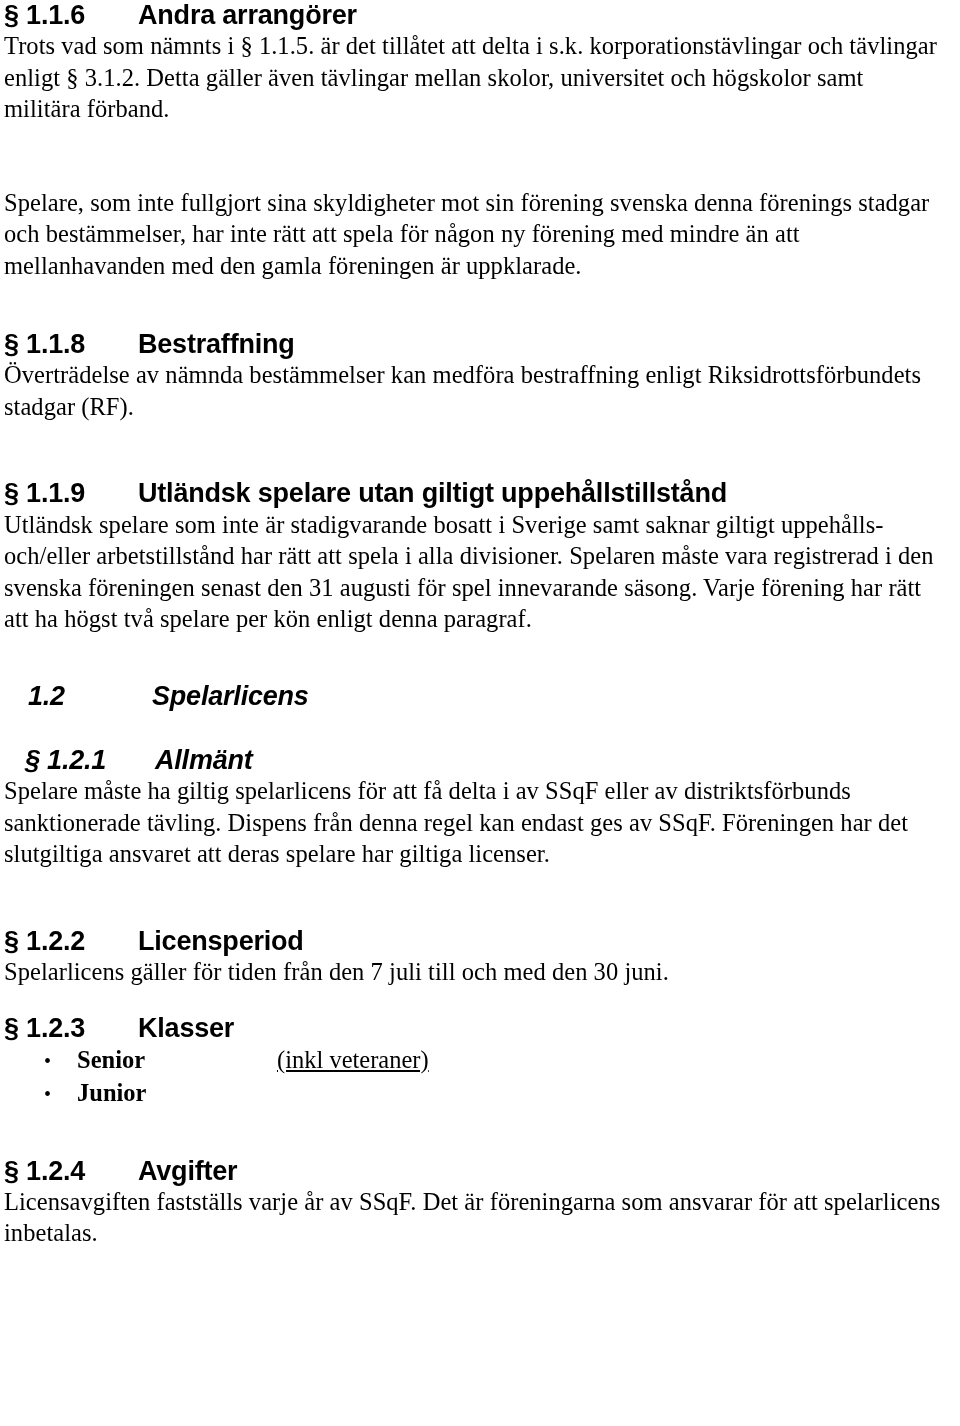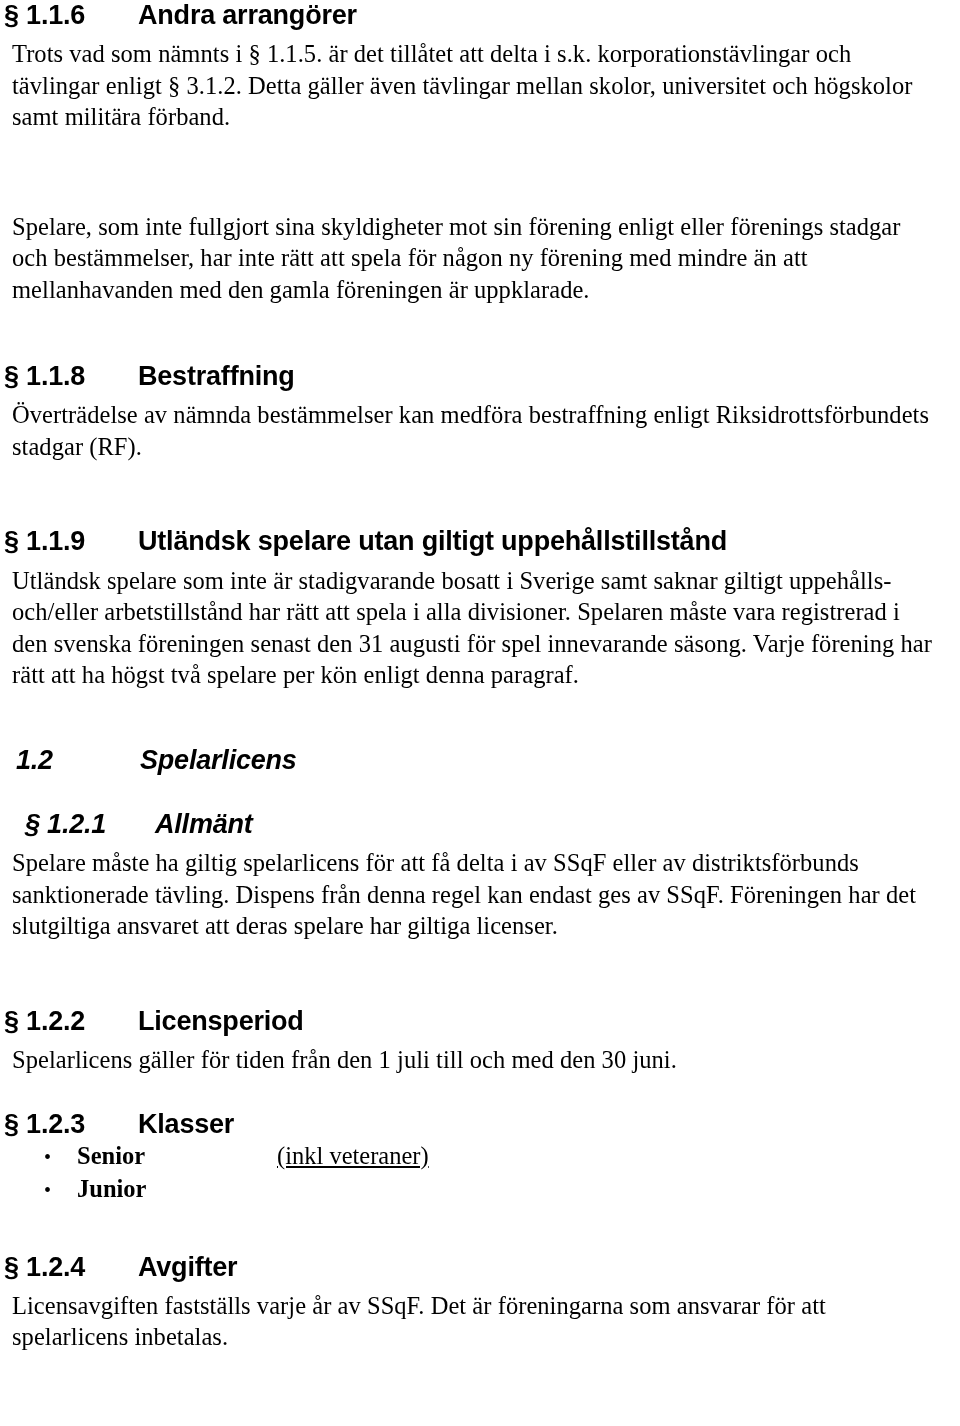--- a/index.html
+++ b/index.html
@@ -46,31 +46,31 @@
   .h-lvl3 .num { width: 134px; }
 
   .h-lvl3-ital {
     font-style: italic;
     margin-left: 21px;
   }
   .h-lvl3-ital .num { width: 130px; }
 
   .h-lvl2 {
     font-style: italic;
-    margin-left: 12px;
+    margin-left: 24px;
     font-size: 27px;
   }
   .h-lvl2 .num { width: 124px; }
 
   
   .para {
     font-size: 24.5px;
     line-height: 31.5px;
     text-align: left;
-    margin: 8px;
+    margin: 0;
     letter-spacing: 0.05px;
   }
 
   
   .blist {
     list-style: none;
     margin: 0;
     padding: 0;
   }
   .blist li {
@@ -108,21 +108,21 @@
 
 <div class="page">
 
   <div class="heading h-lvl3">
     <span class="num">§ 1.1.6</span><span class="ttl">Andra arrangörer</span>
   </div>
   <p class="para">Trots vad som nämnts i § 1.1.5. är det tillåtet att delta i s.k. korporationstävlingar och tävlingar enligt § 3.1.2. Detta gäller även tävlingar mellan skolor, universitet och högskolor samt militära förband.</p>
 
   <div class="sp-62"></div>
 
-  <p class="para">Spelare, som inte fullgjort sina skyldigheter mot sin förening enligt eller förenings stadgar och bestämmelser, har inte rätt att spela för någon ny förening med mindre än att mellanhavanden med den gamla föreningen är uppklarade.</p>
+  <p class="para">Spelare, som inte fullgjort sina skyldigheter mot sin förening svenska denna förenings stadgar och bestämmelser, har inte rätt att spela för någon ny förening med mindre än att mellanhavanden med den gamla föreningen är uppklarade.</p>
 
   <div class="sp-30"></div>
 
 
   <div class="sp-18"></div>
 
   <div class="heading h-lvl3">
     <span class="num">§ 1.1.8</span><span class="ttl">Bestraffning</span>
   </div>
   <p class="para">Överträdelse av nämnda bestämmelser kan medföra bestraffning enligt Riksidrottsförbundets stadgar (RF).</p>
@@ -145,21 +145,21 @@
   <div class="heading h-lvl3-ital">
     <span class="num">§ 1.2.1</span><span class="ttl">Allmänt</span>
   </div>
   <p class="para">Spelare måste ha giltig spelarlicens för att få delta i av SSqF eller av distriktsförbunds sanktionerade tävling. Dispens från denna regel kan endast ges av SSqF. Föreningen har det slutgiltiga ansvaret att deras spelare har giltiga licenser.</p>
 
   <div class="sp-56"></div>
 
   <div class="heading h-lvl3">
     <span class="num">§ 1.2.2</span><span class="ttl">Licensperiod</span>
   </div>
-  <p class="para">Spelarlicens gäller för tiden från den 1 juli till och med den 30 juni.</p>
+  <p class="para">Spelarlicens gäller för tiden från den 7 juli till och med den 30 juni.</p>
 
   <div class="sp-26"></div>
 
   <div class="heading h-lvl3">
     <span class="num">§ 1.2.3</span><span class="ttl">Klasser</span>
   </div>
 
   <ul class="blist">
     <li>
       <span class="bullet">•</span>

